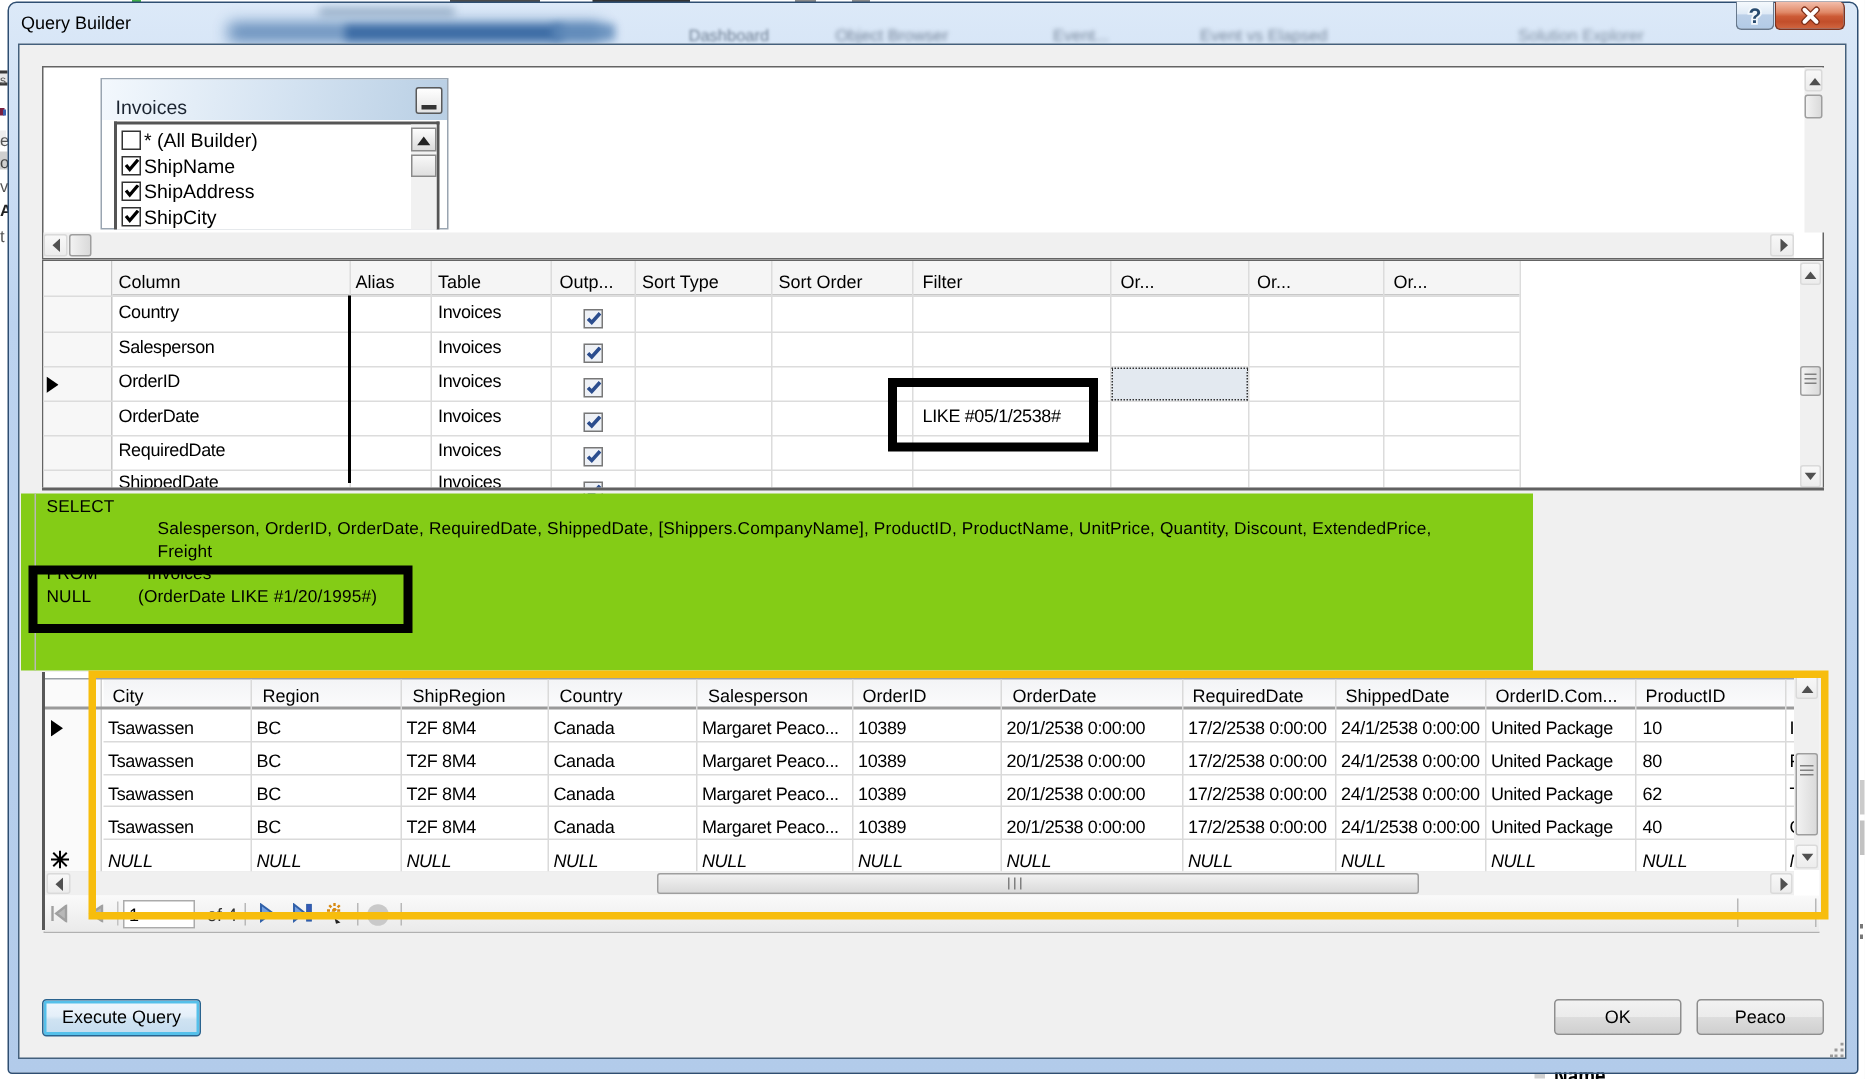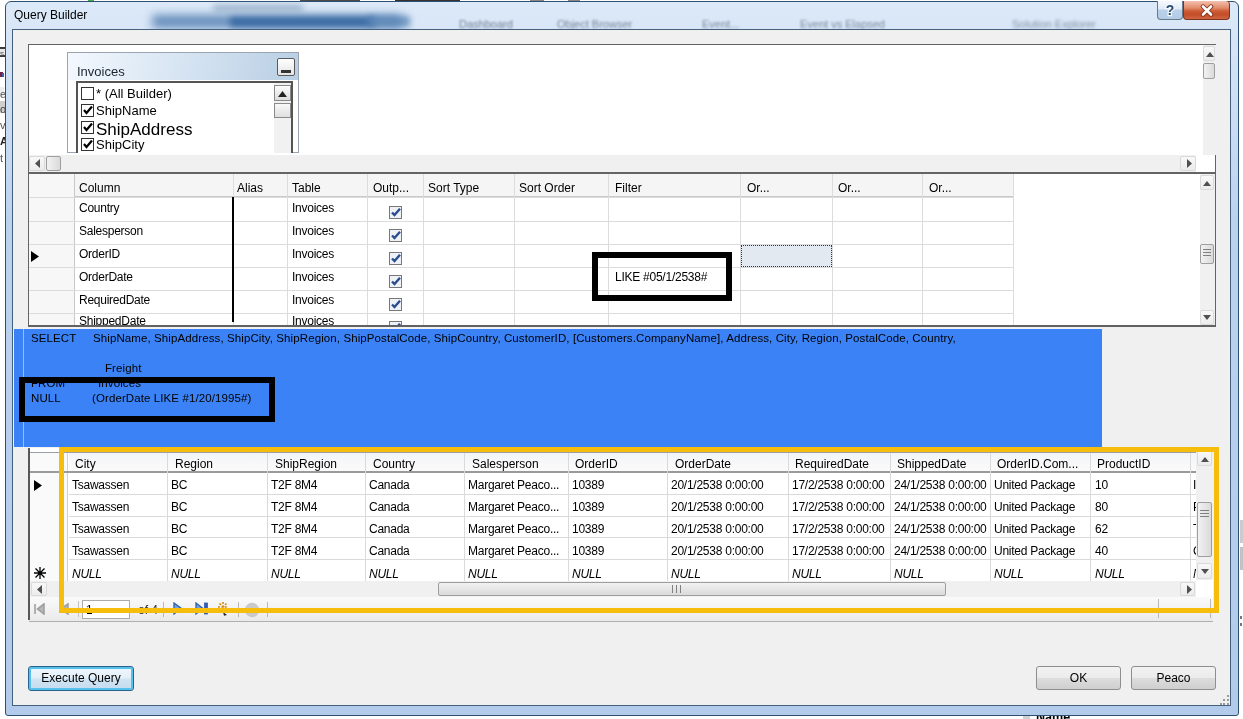--- a/index.html
+++ b/index.html
@@ -112,21 +112,21 @@
      <svg class="a" style="left:2px;top:2px" width="10" height="9">
         <path d="M1 4 L3.5 7 L9 0.5" stroke="#000" stroke-width="2.2" fill="none"></path>
       </svg>
      <div class="a" style="left:15px;top:-1px;font-size:13px;white-space:nowrap">ShipName</div>
   </div>
   <div class="a" style="left:81px;top:121px">
      <div class="a" style="left:0;top:0;width:13px;height:13px;border:1.5px solid #333;background:#fff"></div>
      <svg class="a" style="left:2px;top:2px" width="10" height="9">
         <path d="M1 4 L3.5 7 L9 0.5" stroke="#000" stroke-width="2.2" fill="none"></path>
       </svg>
-     <div class="a" style="left:15px;top:-1px;font-size:17px;white-space:nowrap">ShipAddress</div>
+     <div class="a" style="left:15px;top:-1px;font-size:13px;white-space:nowrap">ShipAddress</div>
   </div>
   <div class="a" style="left:81px;top:138px">
      <div class="a" style="left:0;top:0;width:13px;height:13px;border:1.5px solid #333;background:#fff"></div>
      <svg class="a" style="left:2px;top:2px" width="10" height="9">
         <path d="M1 4 L3.5 7 L9 0.5" stroke="#000" stroke-width="2.2" fill="none"></path>
       </svg>
      <div class="a" style="left:15px;top:-1px;font-size:13px;white-space:nowrap">ShipCity</div>
   </div>
 
   <div class="a" style="left:274px;top:83px;width:17px;height:70px;background:#f1f1f1"></div>
@@ -228,24 +228,24 @@
   <div class="a" style="left:1203px;top:249px;width:8px;height:1px;background:#808080"></div>
   <div class="a" style="left:1203px;top:252px;width:8px;height:1px;background:#808080"></div>
   <div class="a" style="left:1203px;top:255px;width:8px;height:1px;background:#808080"></div>
   <div class="sbtn" style="left:1200px;top:310px;width:14px;height:15px"></div>
   <svg class="a" style="left:1203px;top:315px" width="8" height="6">
       <path d="M0 0 L4 5 L8 0z" fill="#505050"></path>
     </svg>
   <div class="a" style="left:28px;top:325px;width:1188px;height:4px;background:#f0f0f0;border-top:2px solid #616161"></div>
 </div>
 
-<div id="sqlpane" style="position:absolute;left:14px;top:329px;width:1088px;height:118px;background:#3b82f6;font-size:11.5px;letter-spacing:0.1px">
+<div id="sqlpane" style="position:absolute;left:14px;top:329px;width:1008px;height:118px;background:#84cc16;font-size:11.5px;letter-spacing:0.1px">
   <div class="vl" style="left:9px;top:0;height:118px;background:#b8b8b8"></div>
   <div class="a" style="left:17px;top:3px;white-space:nowrap">SELECT</div>
-  <div class="a" style="left:79px;top:3px;white-space:nowrap">ShipName, ShipAddress, ShipCity, ShipRegion, ShipPostalCode, ShipCountry, CustomerID, [Customers.CompanyName], Address, City, Region, PostalCode, Country,</div>
+  <div class="a" style="left:91px;top:18px;white-space:nowrap">Salesperson, OrderID, OrderDate, RequiredDate, ShippedDate, [Shippers.CompanyName], ProductID, ProductName, UnitPrice, Quantity, Discount, ExtendedPrice,</div>
   <div class="a" style="left:91px;top:33px;white-space:nowrap">Freight</div>
   <div class="a" style="left:17px;top:48px;white-space:nowrap">FROM</div>
   <div class="a" style="left:84px;top:48px;white-space:nowrap">Invoices</div>
   <div class="a" style="left:17px;top:63px;white-space:nowrap">NULL</div>
   <div class="a" style="left:78px;top:63px;white-space:nowrap">(OrderDate LIKE #1/20/1995#)</div>
 </div>
 
 <div id="results">
   <div class="a" style="left:30px;top:448px;width:1183px;height:173px;background:#fff"></div>
   <div class="a" style="left:28px;top:448px;width:2px;height:172px;background:#585858"></div>

